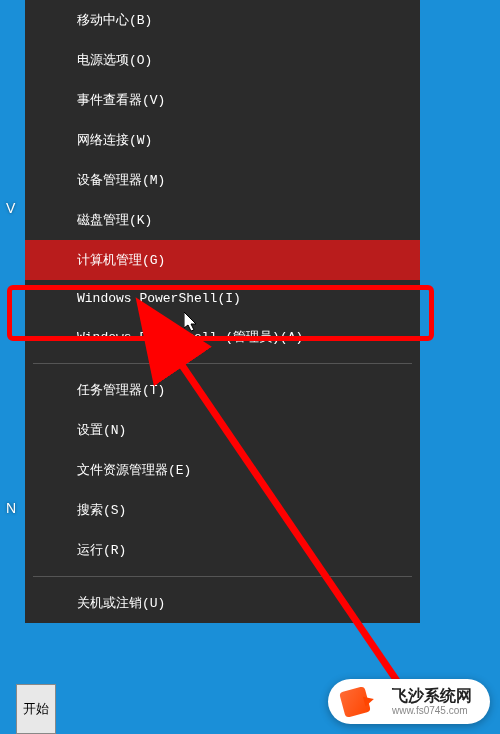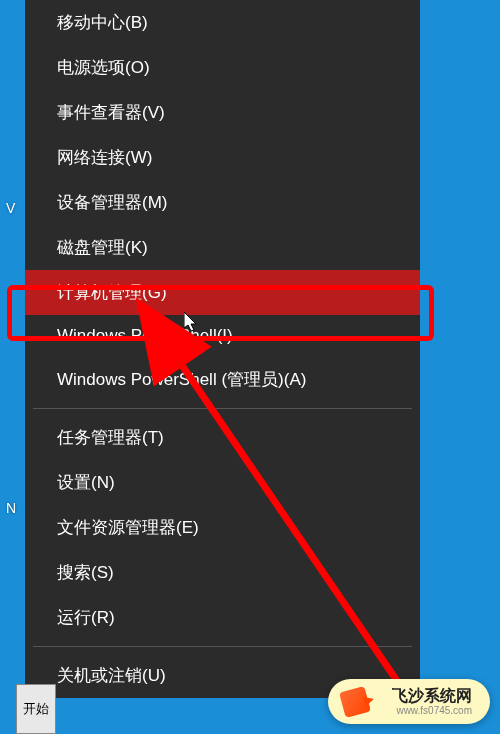--- a/index.html
+++ b/index.html
@@ -21,24 +21,25 @@
       position: absolute;
       left: 25px;
       top: 0;
       width: 395px;
       background: #2b2b2b;
       color: #ffffff;
       padding: 0;
     }
     
     .menu-item {
-      padding: 11px 16px 11px 32px;
-      font-size: 17px;
+      padding: 11px 16px 11px 52px;
+      font-size: 13px;
       cursor: pointer;
       position: relative;
+      font-family: Liberation Mono, monospace;
     }
     
     .menu-item.highlighted {
       background: #b91c1c;
     }
     
     .menu-divider {
       height: 1px;
       background: #555555;
       margin: 6px 8px;
@@ -103,21 +104,21 @@
       color: #000000;
       padding: 15px 6px;
       font-size: 13px;
       border: 1px solid #888;
     }
     
     .watermark {
       position: absolute;
       right: 10px;
       bottom: 10px;
-      background: #fef9c3;
+      background: #ffffff;
       border-radius: 26px;
       padding: 8px 18px 8px 14px;
       display: flex;
       align-items: center;
       gap: 24px;
       box-shadow: 0 2px 8px rgba(0,0,0,0.3);
       z-index: 20;
     }
     
     .watermark-icon {
@@ -149,21 +150,20 @@
     
     .watermark-title {
       font-size: 16px;
       font-weight: bold;
       color: #222;
     }
     
     .watermark-url {
       font-size: 10px;
       color: #888;
-      text-align: right;
     }
   </style>
 </head>
 <body>
 
 <div class="desktop-icon-text desktop-icon-1">V</div>
 <div class="desktop-icon-text desktop-icon-2">Vi</div>
 <div class="desktop-icon-text desktop-icon-3">N</div>
 
 <div class="context-menu">

